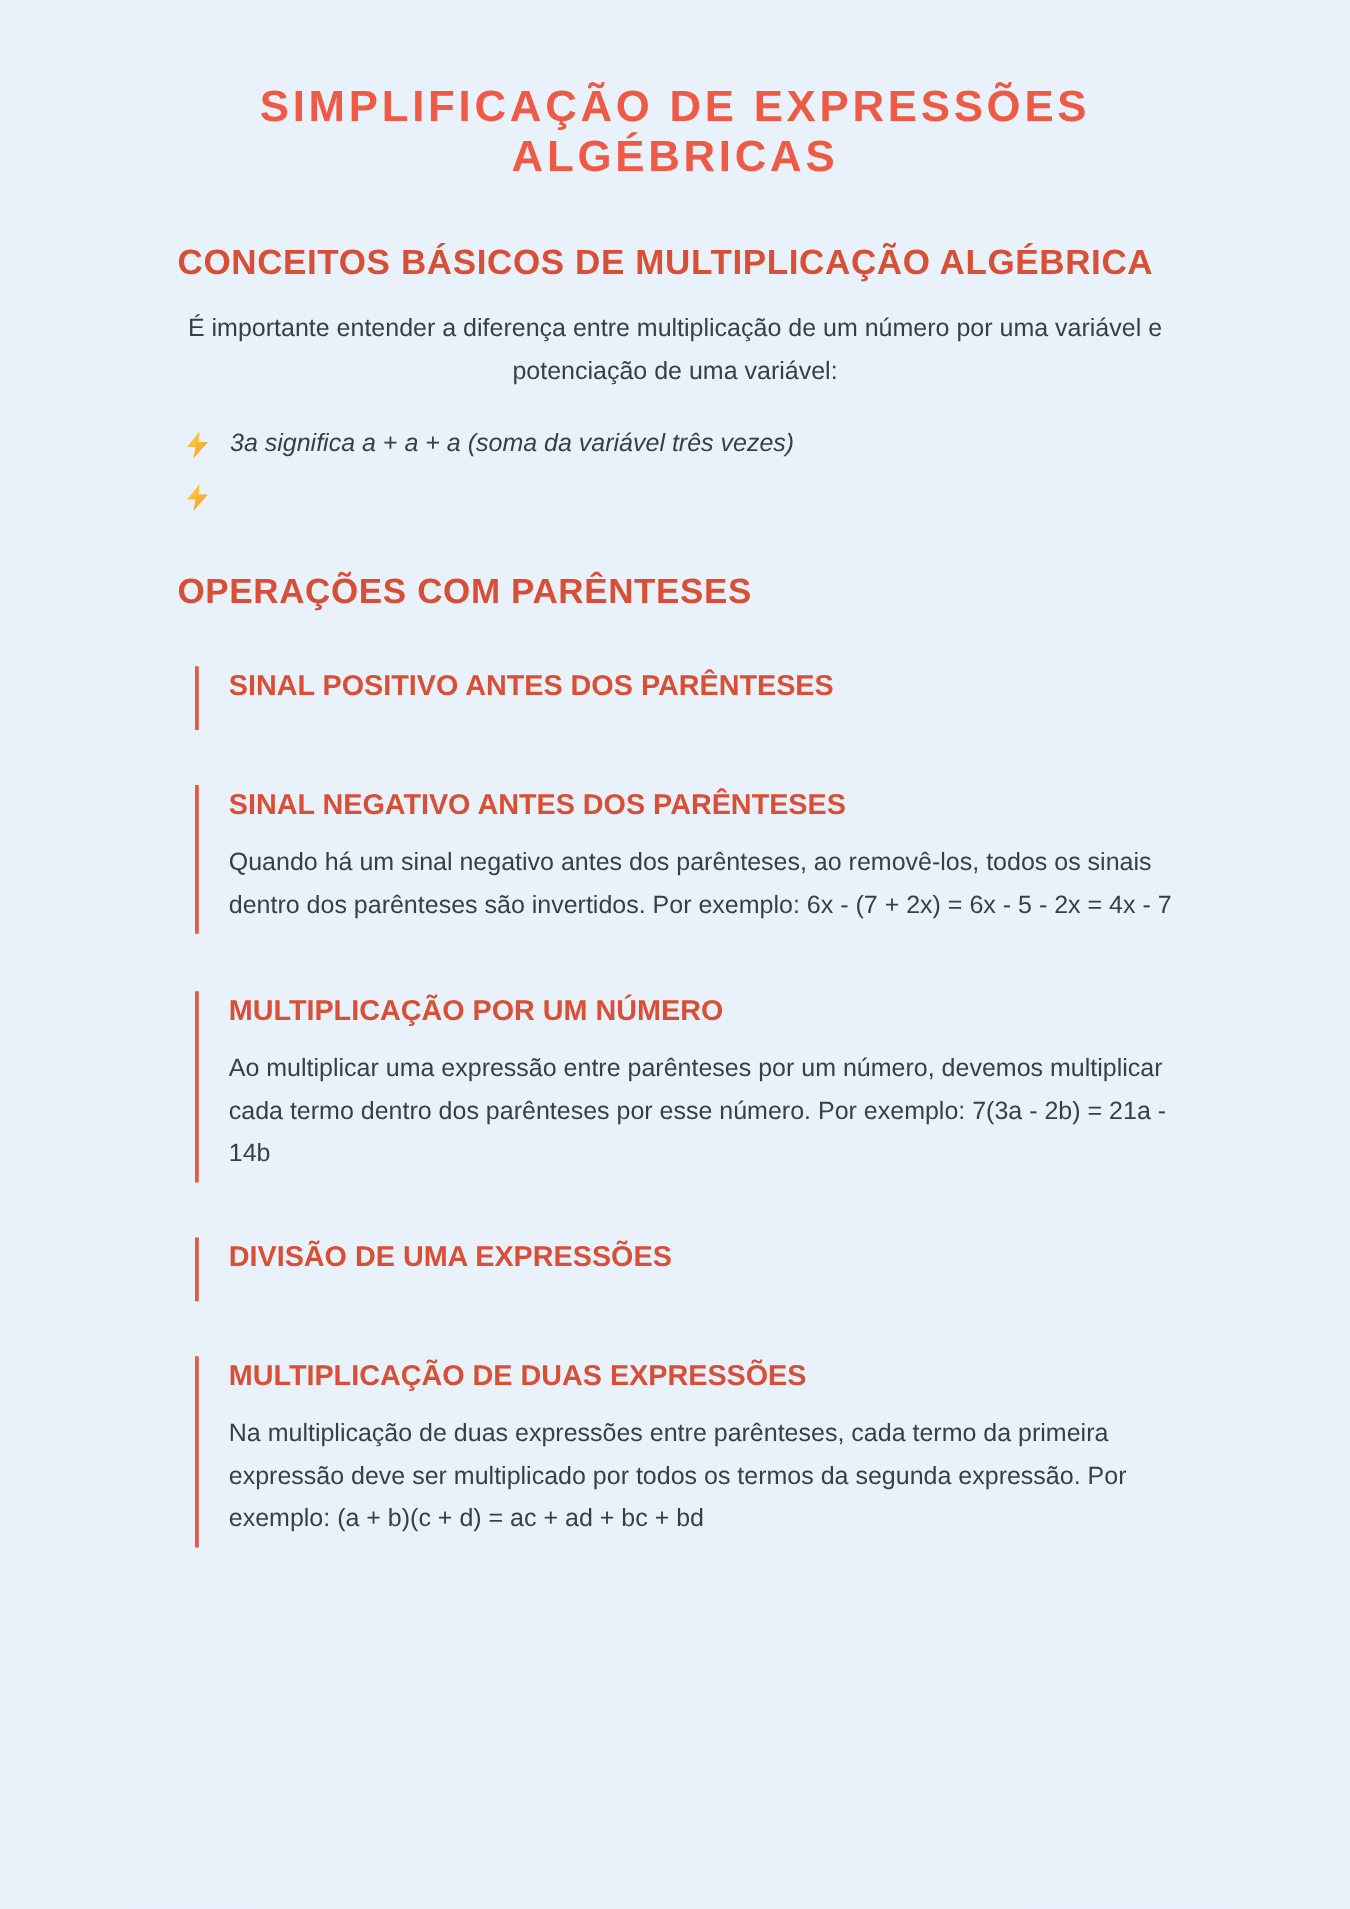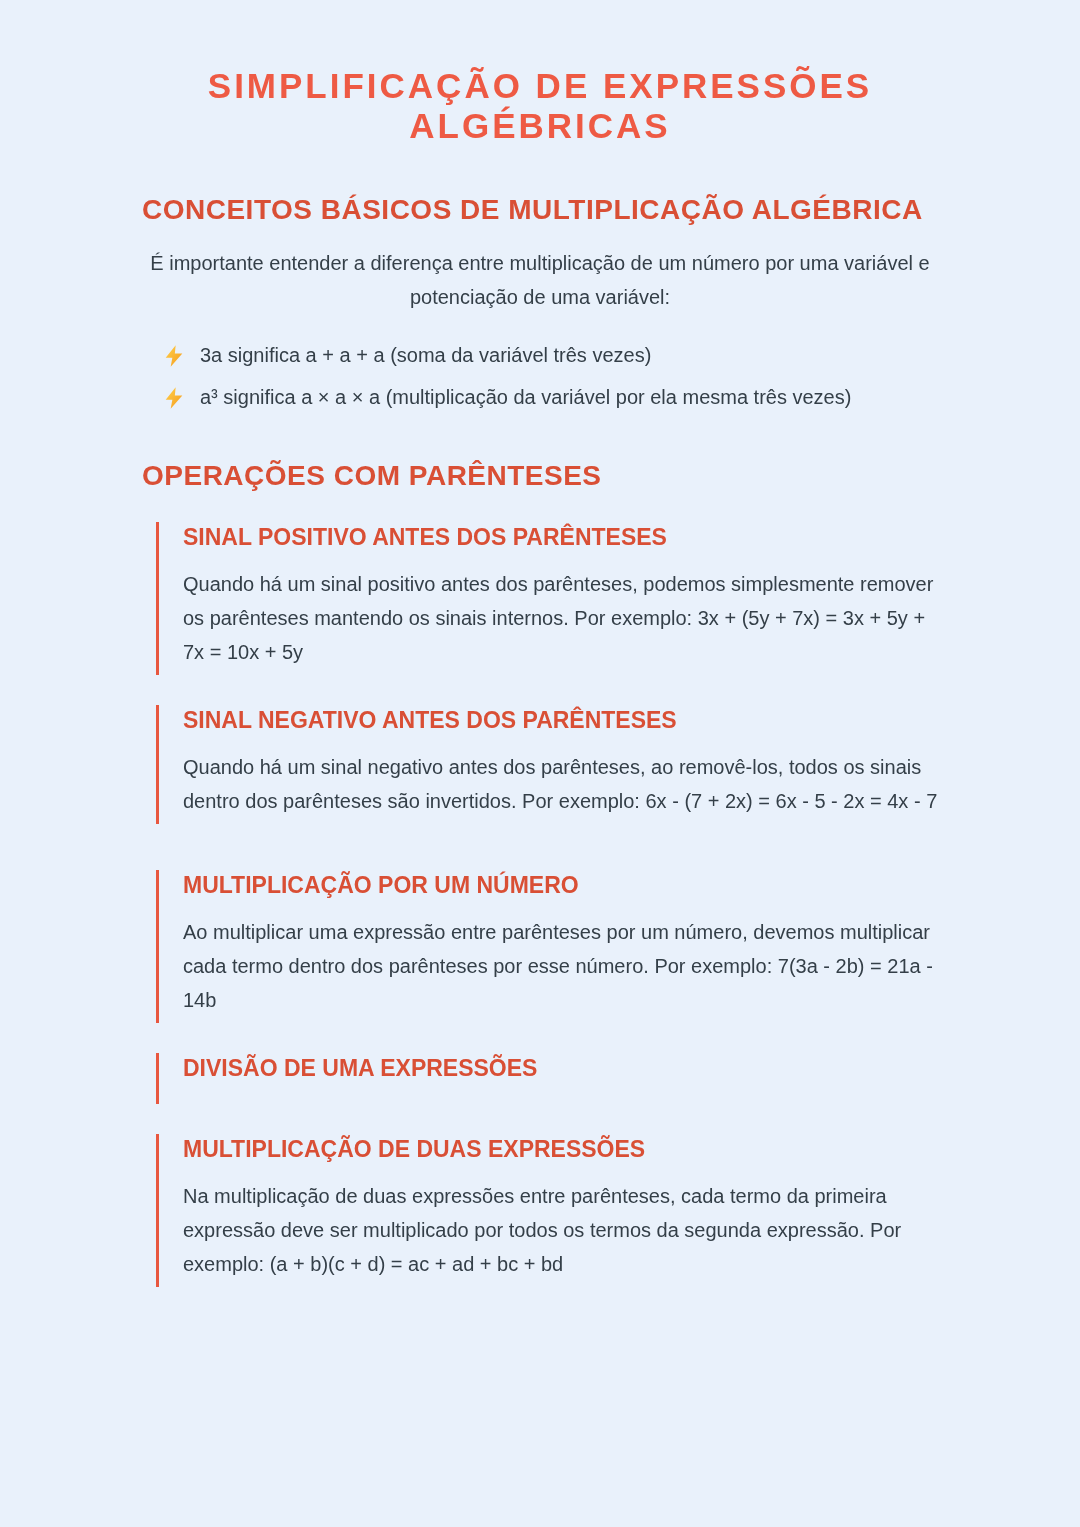--- a/index.html
+++ b/index.html
@@ -34,37 +34,38 @@
   }
   .body-text {
     font-size: 20px;
     line-height: 1.7;
     margin: 0;
     max-width: 1000px;
   }
   .intro { margin-bottom: 24px; text-align: center; }
   .bullets {
     list-style: none;
-    margin: 16px;
+    margin: 0;
     padding: 0 0 0 6px;
+    font-style: italic;
   }
   .bullet {
     display: flex;
     align-items: flex-start;
     gap: 16px;
     margin-bottom: 8px;
   }
   .bolt {
     flex: 0 0 auto;
     margin-top: 5px;
     line-height: 0;
   }
   .subsection {
     border-left: 3px solid var(--accent-border, #e8573f);
-    margin: 30px 0 30px 14px;
+    margin: 44px 0 30px 14px;
     padding: 2px 0 6px 24px;
   }
   .subsection-title {
     margin: 0 0 16px 0;
     font-size: 23px;
     font-weight: 700;
     color: var(--accent-heading, #d94f35);
   }
   .svg-defs { position: absolute; width: 0; height: 0; overflow: hidden; }
 </style>
@@ -95,31 +96,29 @@
           </svg>
         </span>
         <span class="body-text">3a significa a + a + a (soma da variável três vezes)</span>
       </li>
       <li class="bullet">
         <span class="bolt">
           <svg width="20" height="26" viewBox="0 0 24 28">
             <polygon points="14,1 2,16 10,16 8,27 22,11 13,11" fill="url(#bolt-grad)"></polygon>
           </svg>
         </span>
-        <span class="body-text">a³ significa a × a × a (multiplicação da variável por ela mesma três vezes)</span>
       </li>
     </ul>
   </section>
 
   <section class="section">
     <h2 class="section-heading">OPERAÇÕES COM PARÊNTESES</h2>
 
     <div class="subsection">
       <h3 class="subsection-title">SINAL POSITIVO ANTES DOS PARÊNTESES</h3>
-      <p class="body-text">Quando há um sinal positivo antes dos parênteses, podemos simplesmente remover os parênteses mantendo os sinais internos. Por exemplo: 3x + (5y + 7x) = 3x + 5y + 7x = 10x + 5y</p>
     </div>
 
     <div class="subsection">
       <h3 class="subsection-title">SINAL NEGATIVO ANTES DOS PARÊNTESES</h3>
       <p class="body-text">Quando há um sinal negativo antes dos parênteses, ao removê-los, todos os sinais dentro dos parênteses são invertidos. Por exemplo: 6x - (7 + 2x) = 6x - 5 - 2x = 4x - 7</p>
     </div>
   </section>
 
   <section class="section">
 

